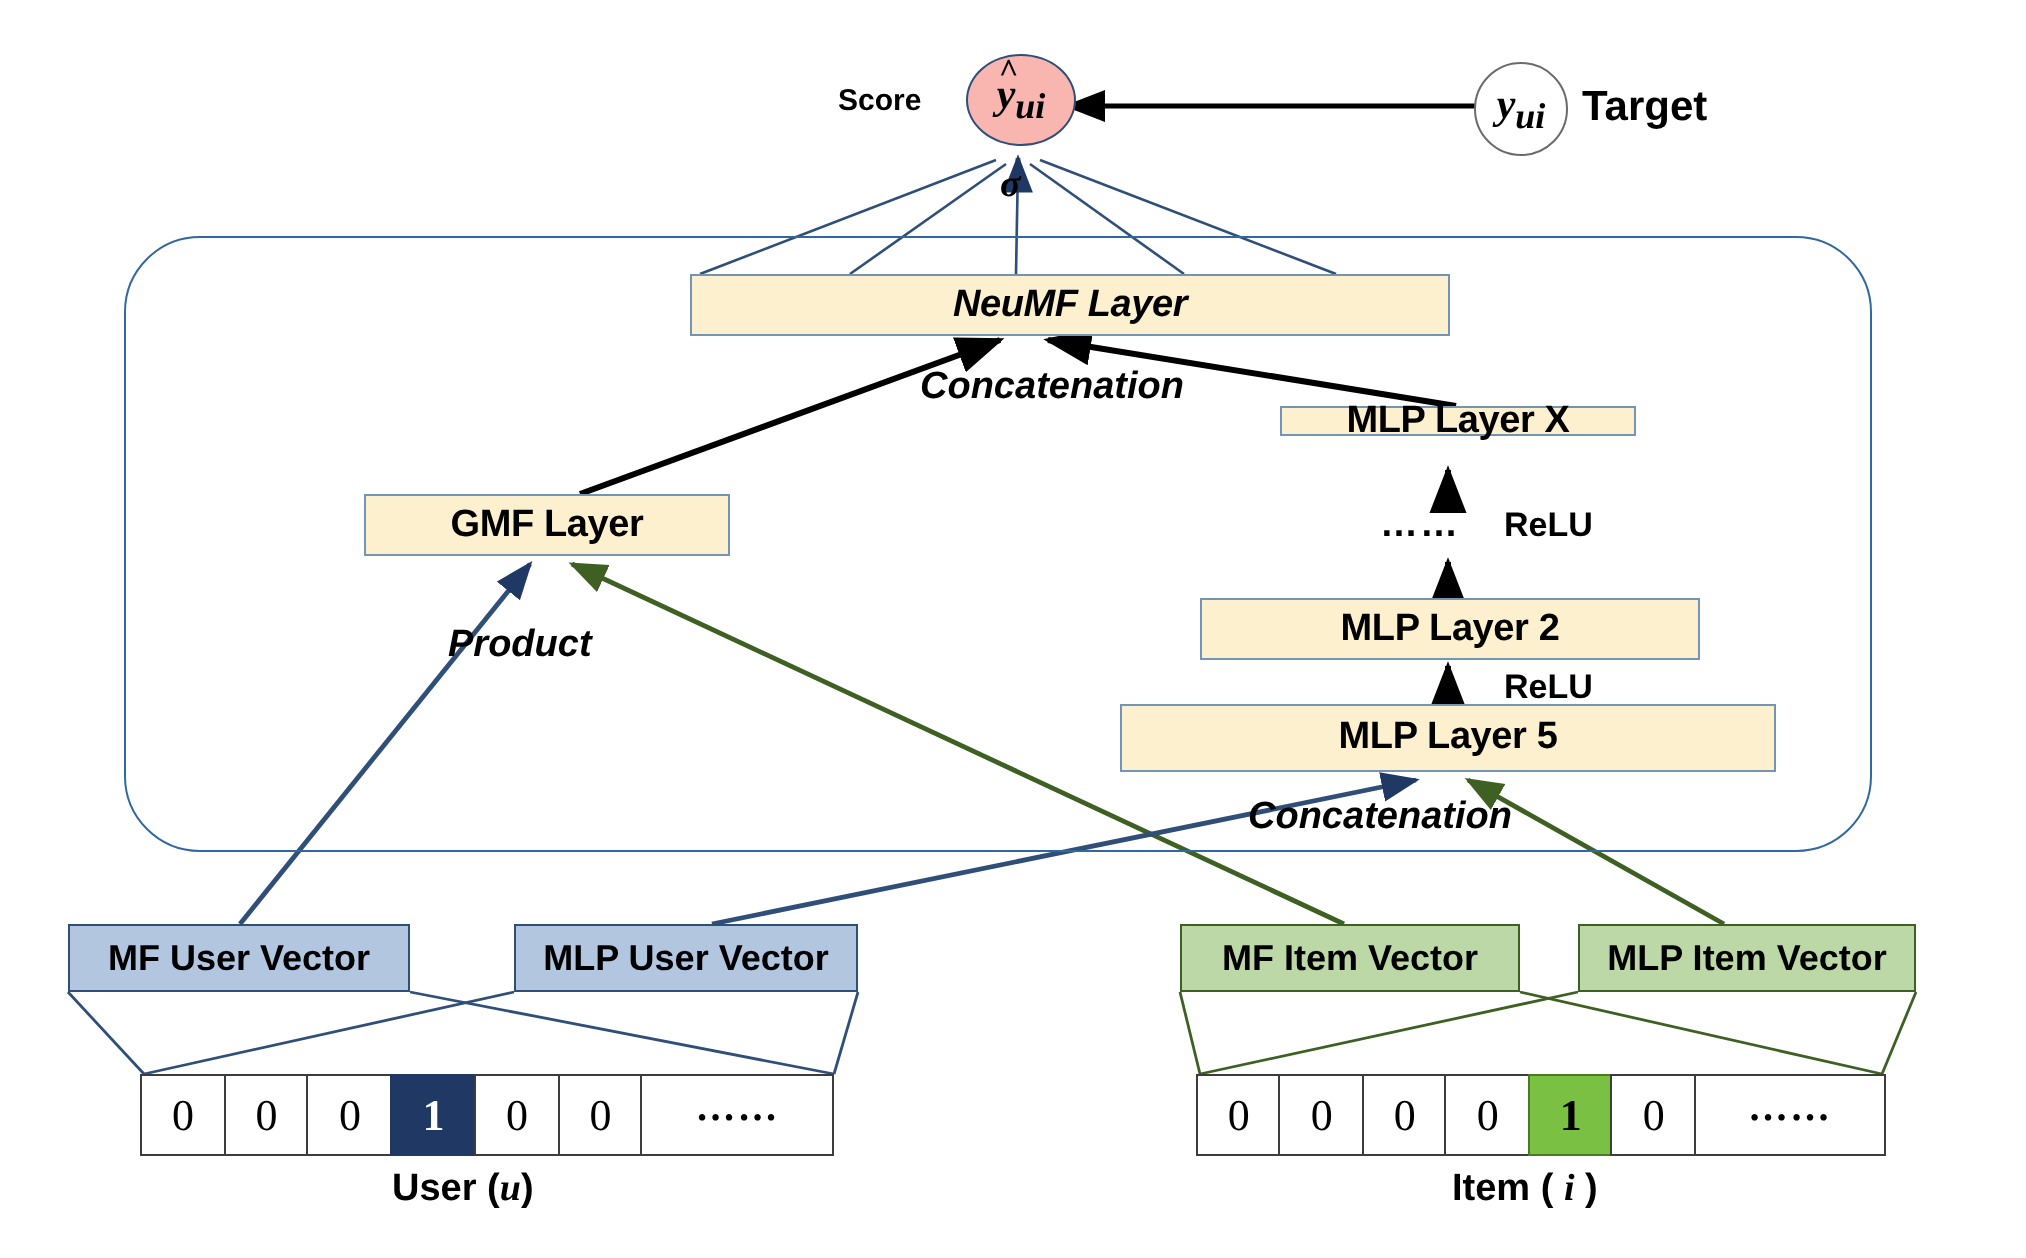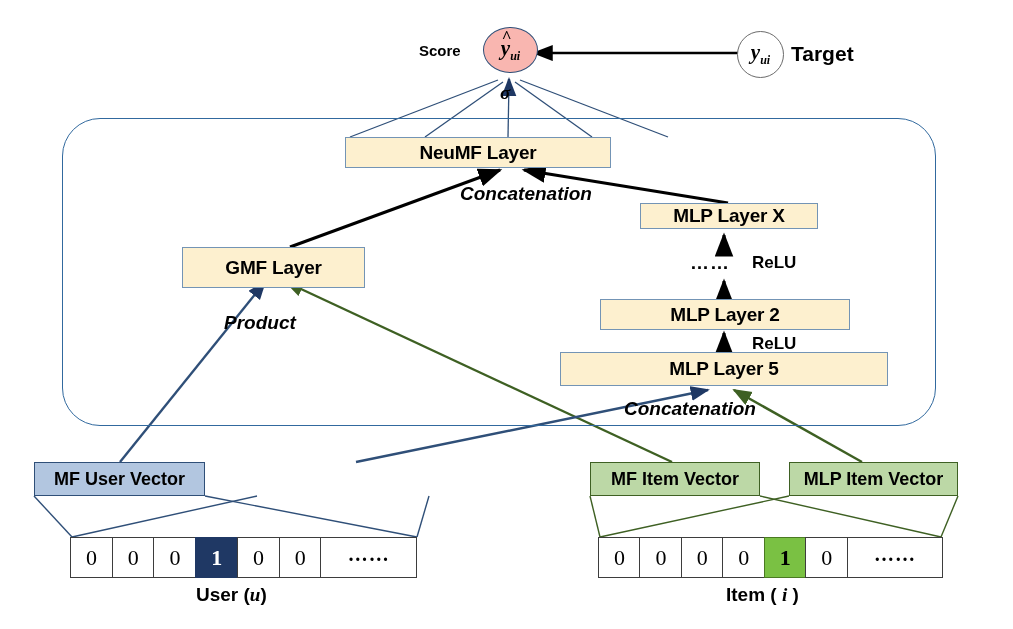--- a/index.html
+++ b/index.html
@@ -127,21 +127,21 @@
   }
   .mathvar {
     font-family: "Liberation Serif", serif;
     font-style: italic;
     font-weight: bold;
     font-size: 21px;
     color: #000000;
     position: relative;
   }
   .mathvar sub {
-    font-size: 12px;
+    font-size: 18px;
     font-weight: bold;
   }
   .hatwrap { position: relative; display: inline-block; }
   .hatwrap .hat {
     position: absolute;
     top: -9px;
     left: 1px;
     font-size: 17px;
     font-style: normal;
     font-weight: bold;
@@ -229,25 +229,25 @@
 
   <div class="label lbl-sigma" style="left:500px; top:82px;">σ</div>
 
 
   <div class="circle-target" style="left:737px; top:31px; width:45px; height:45px;">
     <span class="mathvar">y<sub>ui</sub></span>
   </div>
 
   <div class="label lbl-target" style="left:791px; top:42px;">Target</div>
 
-  <div class="node box-layer" style="left:345px; top:137px; width:266px; height:31px;">NeuMF Layer</div>
-
-  <div class="node box-layer" style="left:182px; top:247px; width:183px; height:41px;">GMF Layer</div>
-
-  <div class="node box-layer" style="left:640px; top:203px; width:178px; height:26px;">MLP Layer X</div>
+  <div class="node box-layer" style="left:345px; top:137px; width:380px; height:31px;font-style:italic;">NeuMF Layer</div>
+
+  <div class="node box-layer" style="left:182px; top:247px; width:183px; height:31px;">GMF Layer</div>
+
+  <div class="node box-layer" style="left:640px; top:203px; width:178px; height:15px;">MLP Layer X</div>
 
   <div class="node box-layer" style="left:600px; top:299px; width:250px; height:31px;">MLP Layer 2</div>
 
   <div class="node box-layer" style="left:560px; top:352px; width:328px; height:34px;">MLP Layer 5</div>
 
   <div class="label lbl-concat italic" style="left:460px; top:183px;">Concatenation</div>
 
   <div class="label lbl-elem italic" style="left:224px; top:311px;">
     <div>Product</div>
   </div>
@@ -255,20 +255,21 @@
   <div class="label lbl-dots" style="left:690px; top:252px;">……</div>
 
   <div class="label lbl-relu" style="left:752px; top:253px;">ReLU</div>
 
   <div class="label lbl-relu" style="left:752px; top:334px;">ReLU</div>
 
   <div class="label lbl-concat italic" style="left:624px; top:398px;">Concatenation</div>
 
   <div class="node box-user" style="left:34px; top:462px; width:171px; height:34px;">MF User Vector</div>
 
+  <div class="node box-user" style="left:257px; top:462px; width:172px; height:34px;">MLP User Vector</div>
 
   <div class="node box-item" style="left:590px; top:462px; width:170px; height:34px;">MF Item Vector</div>
 
   <div class="node box-item" style="left:789px; top:462px; width:169px; height:34px;">MLP Item Vector</div>
 
   <div class="onehot" style="left:70px; top:537px; width:347px; height:41px;">
       <div class="cell" style="flex: 1 0 auto;">0</div>
       <div class="cell" style="flex: 1 0 auto;">0</div>
       <div class="cell" style="flex: 1 0 auto;">0</div>
       <div class="cell hot-user" style="flex: 1 0 auto;">1</div>

